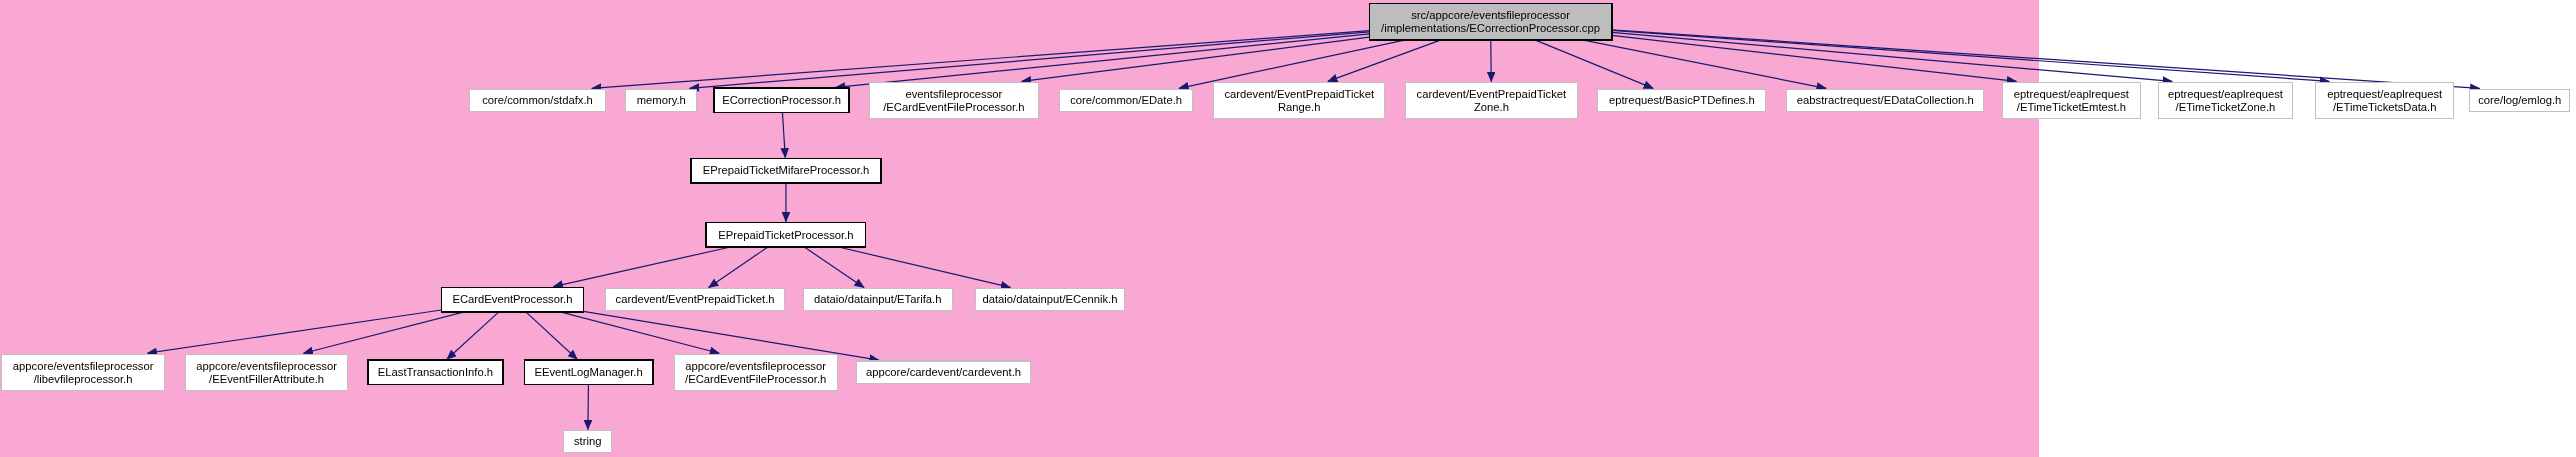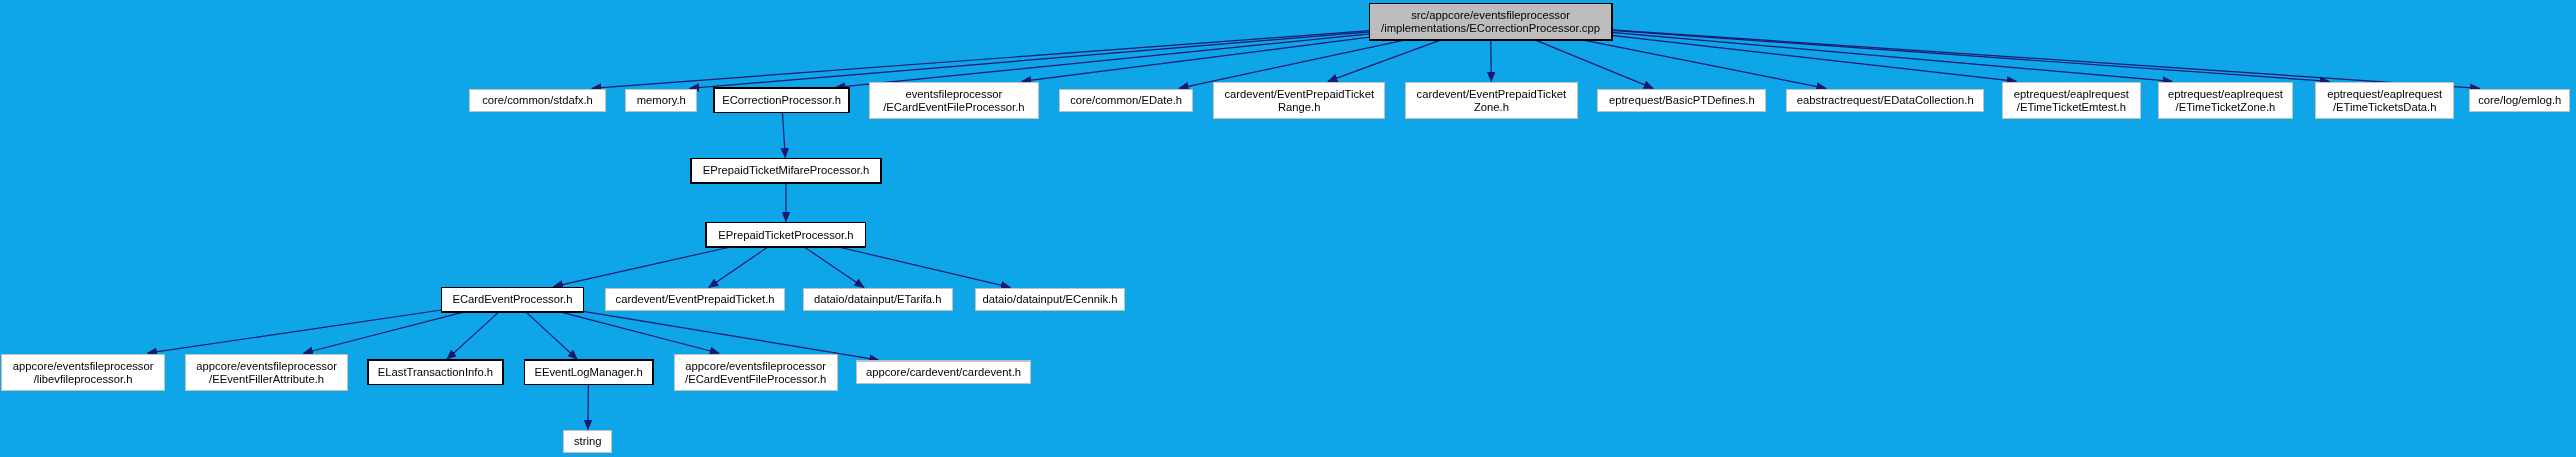--- a/index.html
+++ b/index.html
@@ -1,16 +1,16 @@
 <!DOCTYPE html>
 <html style="font-size:14px"><head>
 <meta charset="utf-8">
 <style>
   html, body { margin: 0; padding: 0; background: #ffffff; }
-  .graph-wrap { width: 2576px; height: 458px; position: relative; background: #0ea5e9; }
+  .graph-wrap { width: 2039px; height: 458px; position: relative; background: #f9a8d4; }
   svg { display: block; }
   .node-label {
     font-family: "Liberation Sans", sans-serif;
     font-size: 13px;
     fill: #000000;
   }
   .node-rect { shape-rendering: crispEdges; }
 </style>
 </head>
 <body>

